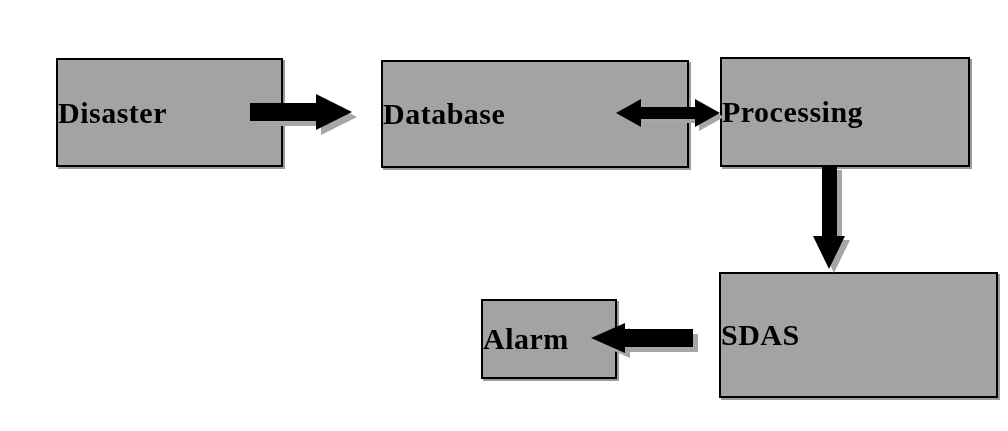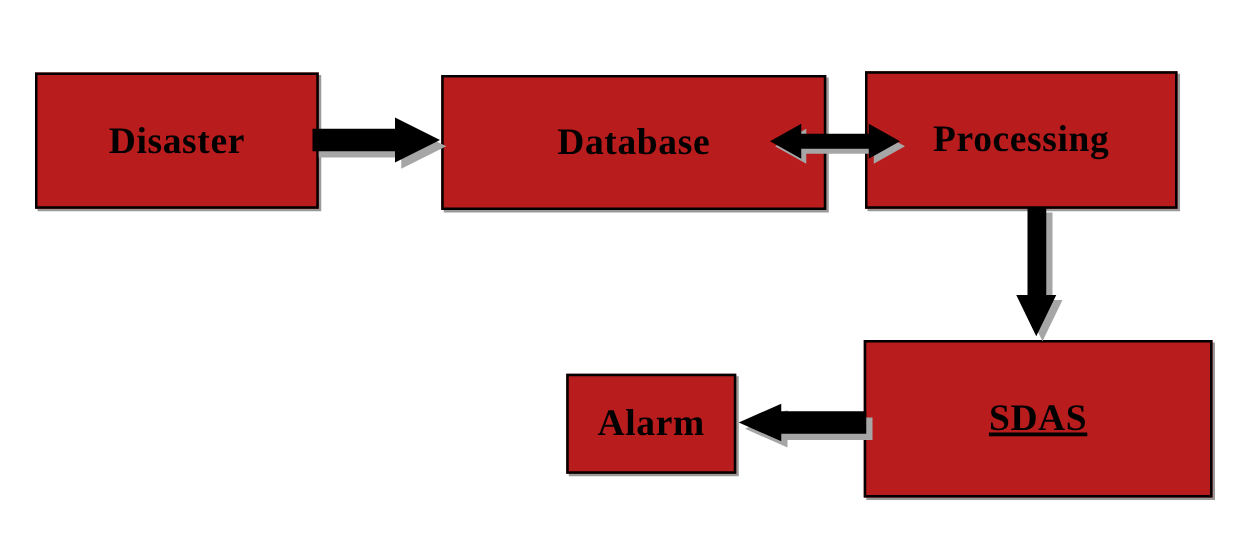--- a/index.html
+++ b/index.html
@@ -11,38 +11,39 @@
     position: relative;
     width: 1008px;
     height: 431px;
     background: #ffffff;
     overflow: hidden;
     font-family: "Liberation Serif", "DejaVu Serif", serif;
   }
   .node {
     position: absolute;
     box-sizing: border-box;
-    background: #b91c1c;
+    background: #a3a3a3;
     border: 2px solid #000000;
     box-shadow: 2px 2px 0 #9a9a9a;
     display: flex;
     align-items: center;
-    justify-content: center;
+    justify-content: flex-start;
+    margin-left: 28px;
   }
   .node-label {
     font-size: 30px;
     font-weight: bold;
     color: #000000;
     letter-spacing: 0.5px;
     white-space: nowrap;
   }
   .node-disaster   { left: 28px;  top: 58px;  width: 227px; height: 109px; }
   .node-database   { left: 353px; top: 60px;  width: 308px; height: 108px; }
   .node-processing { left: 692px; top: 57px;  width: 250px; height: 110px; }
-  .node-sdas       { left: 691px; top: 272px; width: 279px; height: 126px; text-decoration: underline; }
+  .node-sdas       { left: 691px; top: 272px; width: 279px; height: 126px; }
   .node-alarm      { left: 453px; top: 299px; width: 136px; height: 80px; }
   .arrows-layer {
     position: absolute;
     left: 0;
     top: 0;
     width: 1008px;
     height: 431px;
     pointer-events: none;
   }
   .arrow-shadow { fill: #a6a6a6; }

